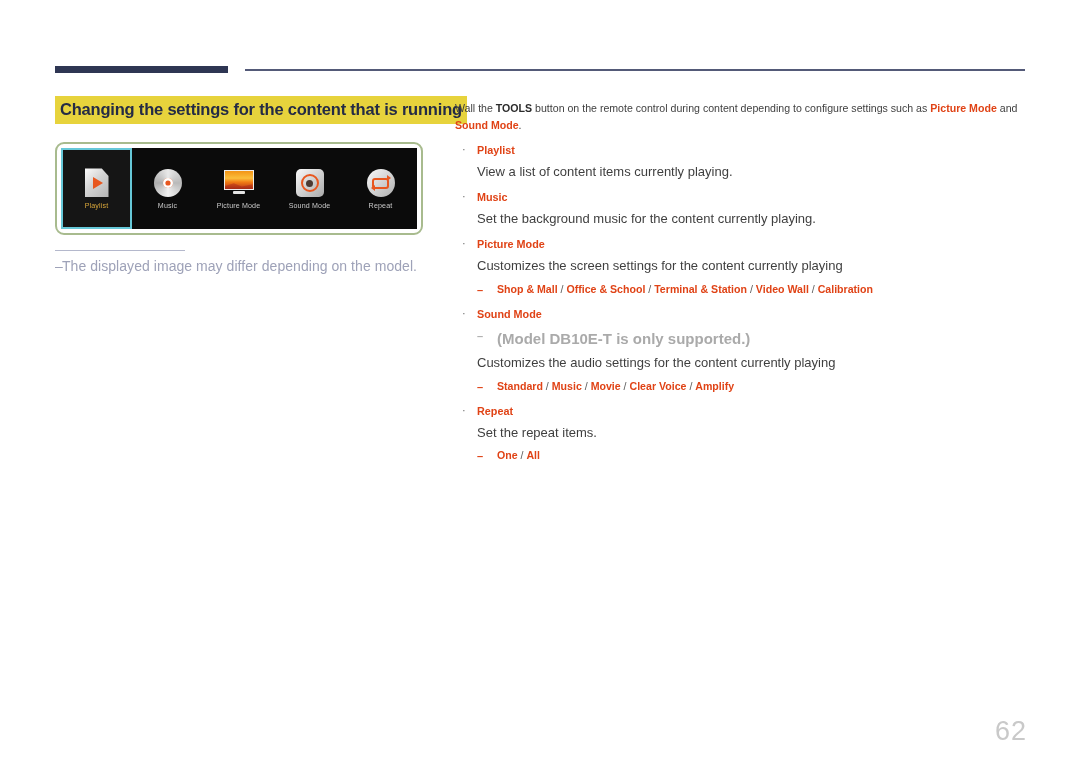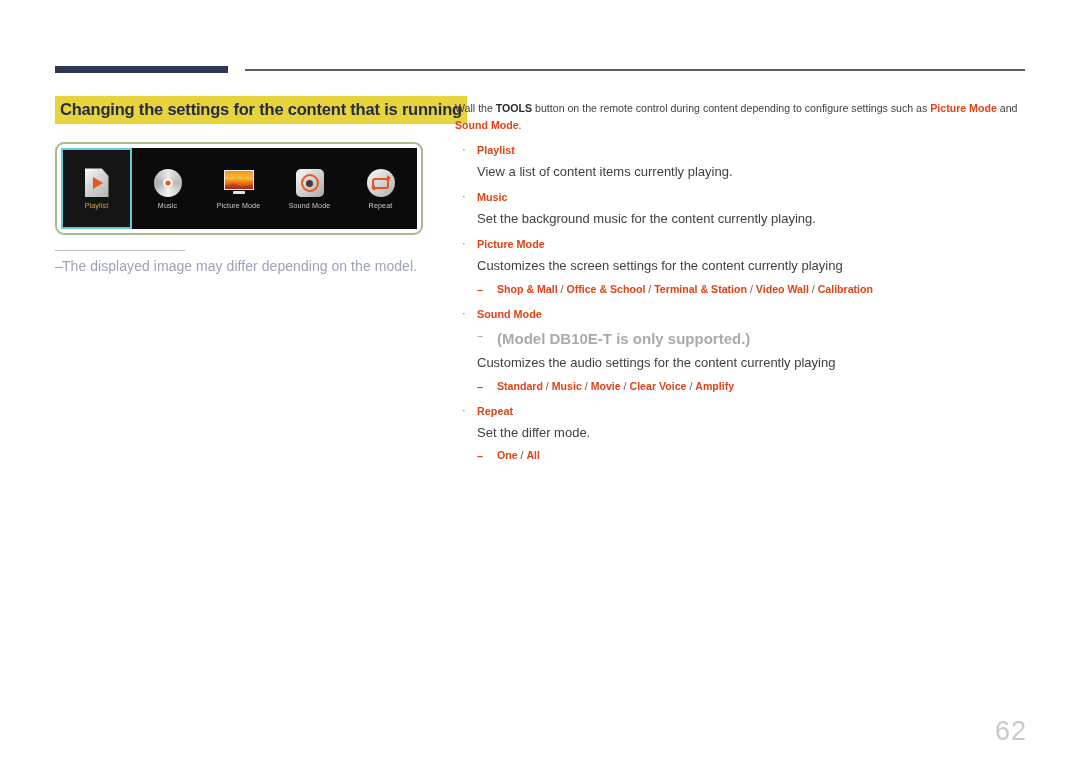--- a/index.html
+++ b/index.html
@@ -417,21 +417,21 @@
       <span class="dash-mark">–</span>
       <span class="dash-text"><span>Standard</span><span class="slash"> / </span><span>Music</span><span class="slash"> / </span><span>Movie</span><span class="slash"> / </span><span>Clear Voice</span><span class="slash"> / </span><span>Amplify</span></span>
     </div>
   </div>
 
   <div>
     <div class="bullet-row">
       <span class="bullet-dot">·</span>
       <span class="bullet-head">Repeat</span>
     </div>
-    <div class="bullet-body">Set the differ mode.</div>
+    <div class="bullet-body">Set the repeat items.</div>
     <div class="dash-row">
       <span class="dash-mark">–</span>
       <span class="dash-text"><span>One</span><span class="slash"> / </span><span>All</span></span>
     </div>
   </div>
 
 </div>
 
 <div id="page-number">62</div>
 

